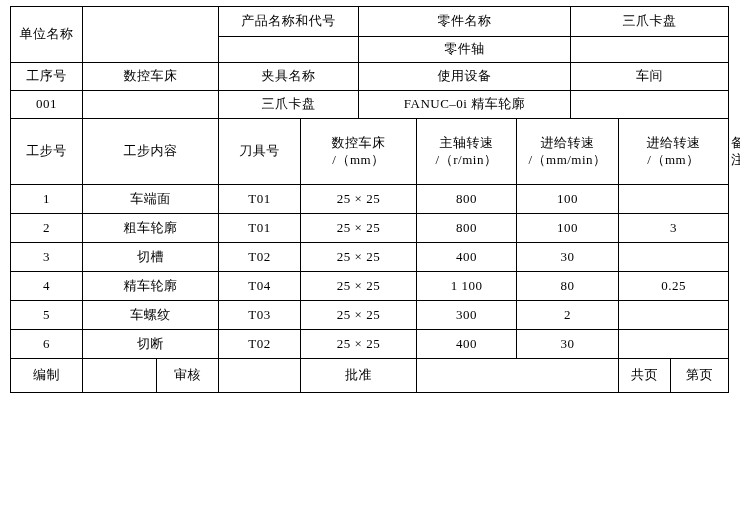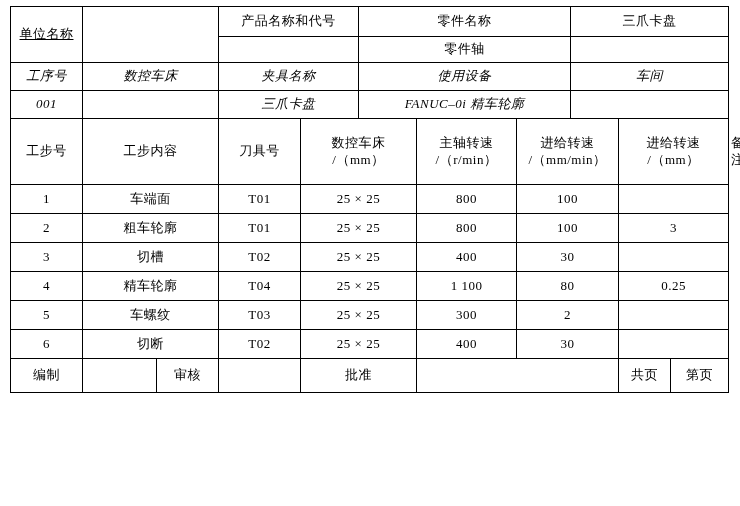--- a/index.html
+++ b/index.html
@@ -37,26 +37,26 @@
     letter-spacing: 0.5px;
   }
   
   table.process-card {
     border-top: 1px solid #000;
     border-bottom: 1px solid #000;
   }
   .two-line span { display: block; }
   .h-head { height: 30px; }
   .h-sub { height: 26px; padding-left: 33px; }
-  .h-row { height: 28px; font-style: italic; }
+  .h-row { height: 28px; }
   .h-big { height: 66px; }
   .h-data { height: 29px; }
   .h-foot { height: 34px; margin-top: 30px; }
   .frac { white-space: nowrap; }
-  .unit-name { font-size: 13px; text-decoration: underline; }
+  .unit-name { font-size: 13px; }
   .nowrap { white-space: nowrap; }
 </style>
 </head>
 <body>
 
 <div class="sheet">
   <table class="process-card">
     <colgroup>
       <col style="width:72px">
       <col style="width:74px">

